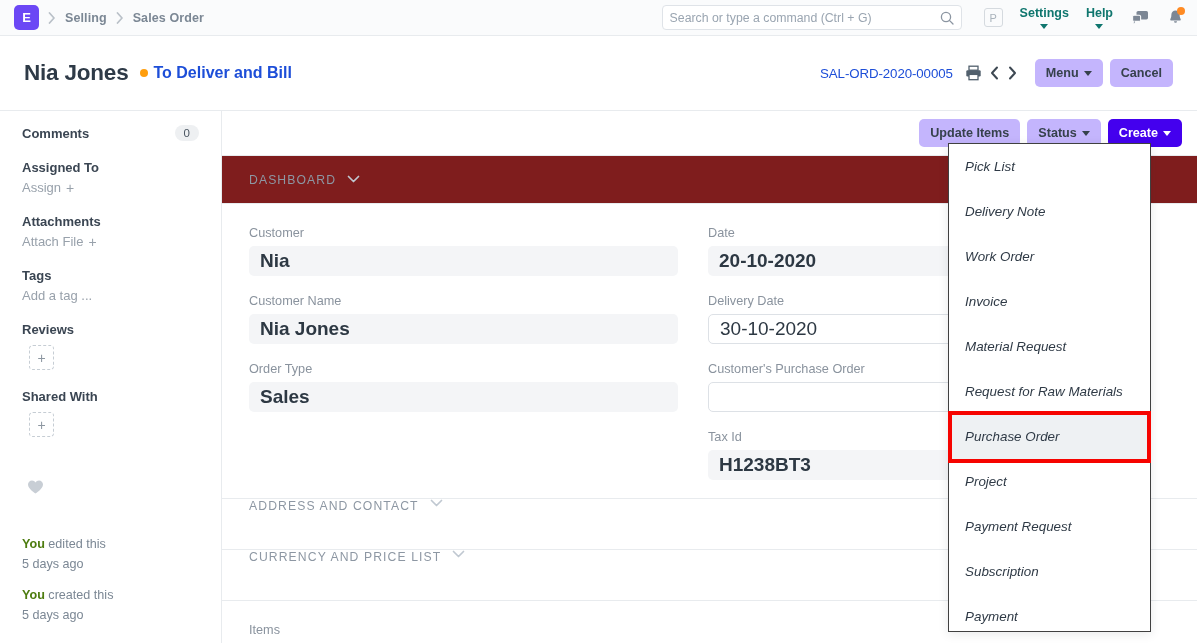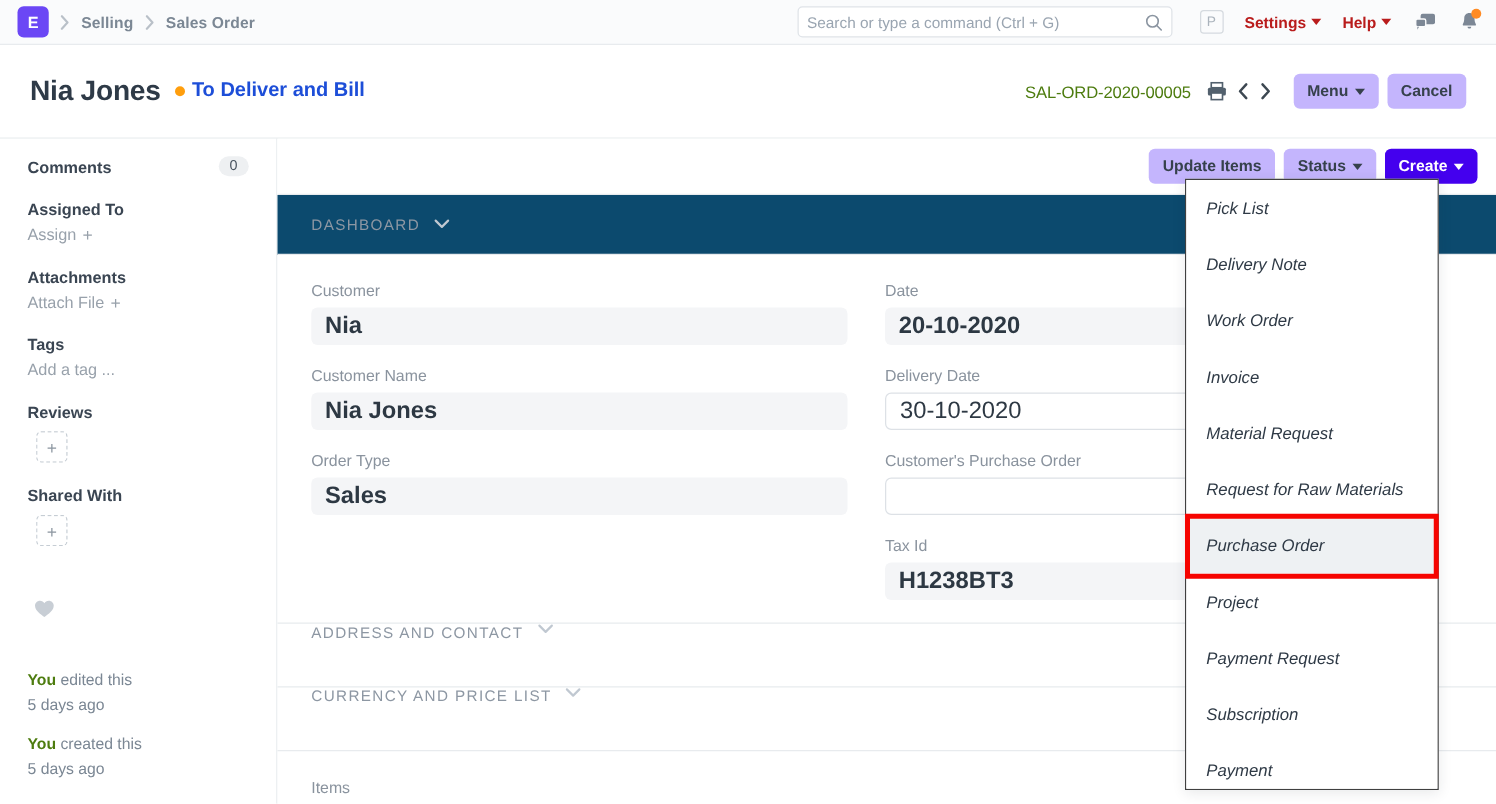--- a/index.html
+++ b/index.html
@@ -45,23 +45,24 @@
     font-family: "Liberation Sans", sans-serif;
   }
   .searchbox input::placeholder { color: #9aa5b1; }
   .search-ico { color: #8b95a1; display:flex; }
   .avatar-sq {
     width: 19px; height: 19px; border: 1px solid #d5dadf; border-radius: 3px;
     color: #aab3bc; font-size: 11px; display: flex; align-items: center;
     justify-content: center; margin-left: 22px;
   }
   .nav-link {
-    font-size: 12.5px; font-weight: bold; color: #b91c1c;
+    font-size: 12.5px; font-weight: bold; color: #0f766e;
     margin-left: 17px; display: flex; align-items: center; gap: 4px;
     white-space: nowrap;
+    flex-direction: column;
   }
   .caret {
     width: 0; height: 0; border-left: 4px solid transparent;
     border-right: 4px solid transparent; border-top: 5px solid currentColor;
     display: inline-block;
   }
   .nav-icon { margin-left: 19px; display: flex; align-items: center; position: relative; color: #7c8795; }
   .bell-dot {
     position: absolute; top: -2px; right: -2px; width: 8px; height: 8px;
     border-radius: 50%; background: #ff8b24;
@@ -71,21 +72,21 @@
   .pagehead {
     position: absolute; top: 36px; left: 0; width: 1197px; height: 75px;
     background: #fff; border-bottom: 1px solid #e8ebee;
     display: flex; align-items: center; padding: 0 24px;
   }
   .doc-title { font-size: 22.5px; font-weight: bold; color: #2e3a47; letter-spacing: -0.2px; }
   .status-wrap { display: flex; align-items: center; gap: 6px; margin-left: 11px; }
   .status-dot { width: 8px; height: 8px; border-radius: 50%; background: #ff9e0d; }
   .status-text { font-size: 16px; font-weight: bold; color: #1d4ed8; }
   .head-right { margin-left: auto; display: flex; align-items: center; }
-  .docname { font-size: 13.3px; color: #4d7c0f; letter-spacing: -0.1px; text-align: right; }
+  .docname { font-size: 13.3px; color: #1d4ed8; letter-spacing: -0.1px; text-align: right; }
   .head-ico { margin-left: 12px; color: #52606d; display: flex; align-items: center; }
   .head-ico.nav-arrow { margin-left: 7px; }
   .btn {
     height: 28px; padding: 0 11px; border-radius: 5px; border: none;
     font-size: 12.6px; font-weight: bold; background: #c4b5fd; color: #36414c;
     display: flex; align-items: center; gap: 5px; cursor: pointer;
     font-family: "Liberation Sans", sans-serif; white-space: nowrap;
   }
   .btn-menu { margin-left: 17px; }
   .btn-cancel { margin-left: 7px; }
@@ -129,21 +130,21 @@
   .toolbar {
     height: 45px; display: flex; align-items: center; justify-content: flex-end;
     padding-right: 15px; gap: 7px; border-bottom: 1px solid #e8ebee;
     background: #fff;
   }
   .btn-primary {
     background: #4400ee; color: #fff;
   }
   .section-head {
     height: 48px; display: flex; align-items: center; padding-left: 27px;
-    background: #0c4a6e; border-bottom: 1px solid #e8ebee;
+    background: #7f1d1d; border-bottom: 1px solid #e8ebee;
     gap: 11px;
   }
   .section-title {
     font-size: 12.2px; letter-spacing: 1.1px; color: #8d97a3; font-weight: normal;
   }
   .chev { color: #c0c8d1; display: flex; align-items: center; }
   .form-body {
     padding: 22px 27px 0 27px; display: flex; gap: 30px;
   }
   .col { width: 429px; }

